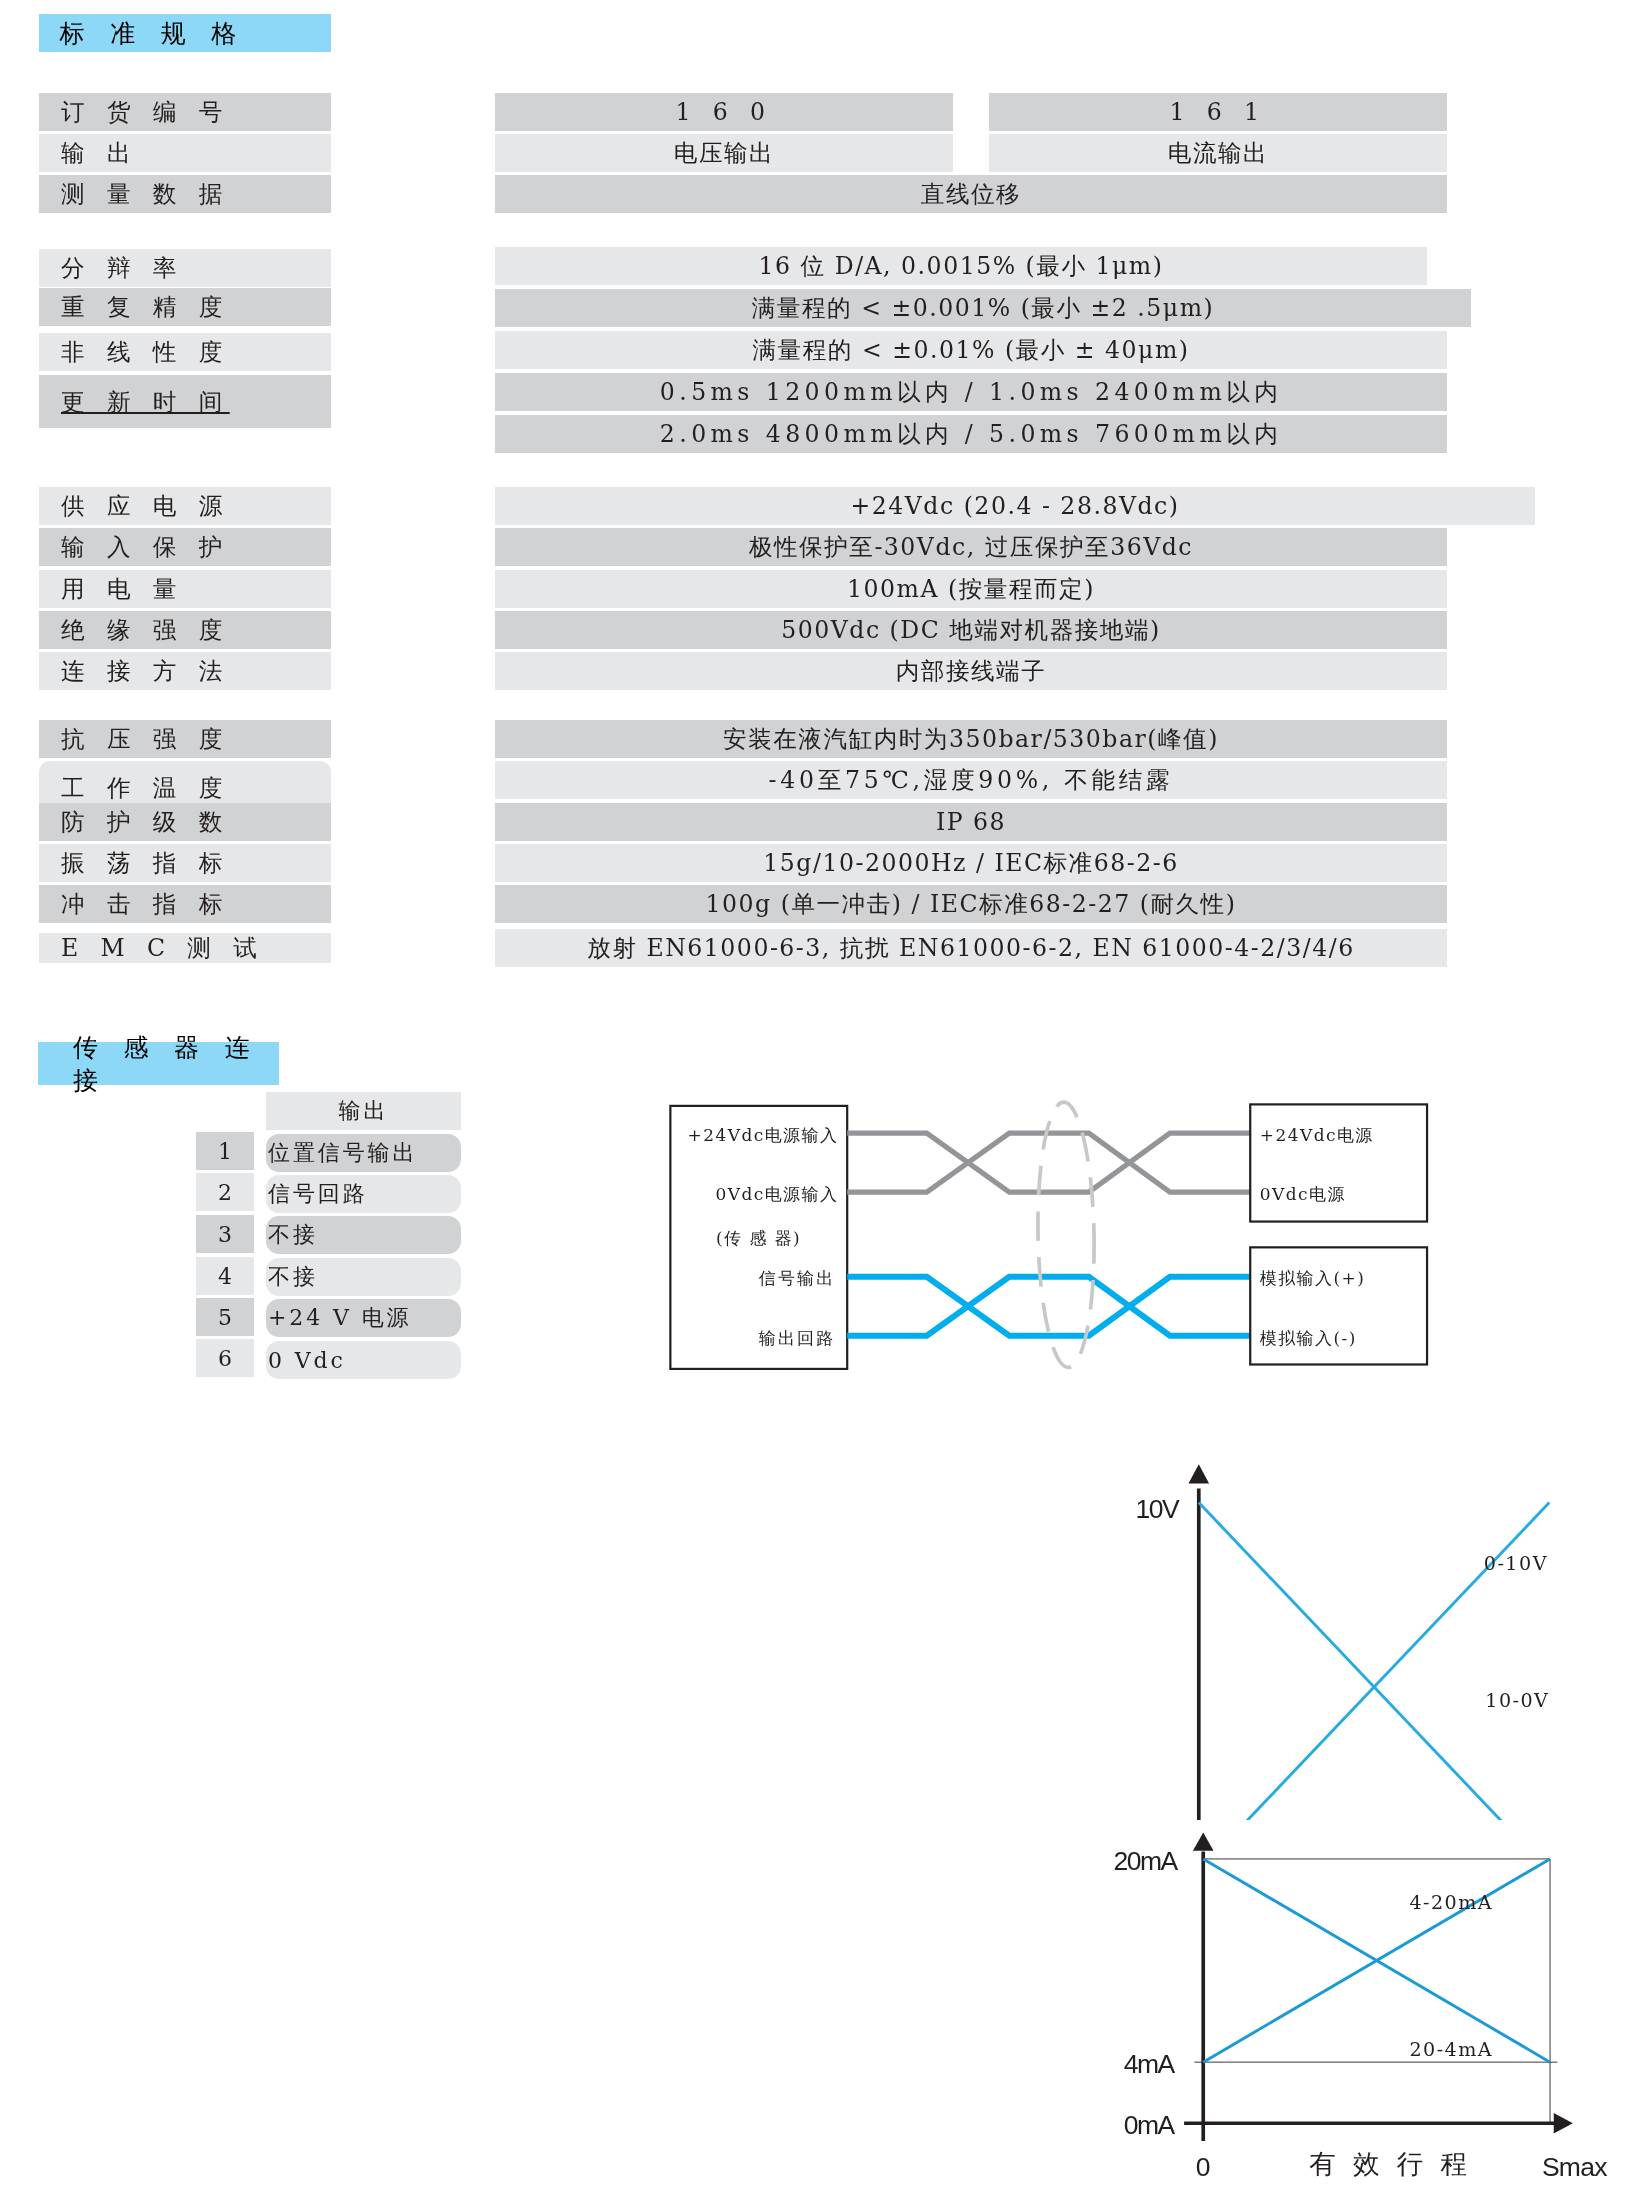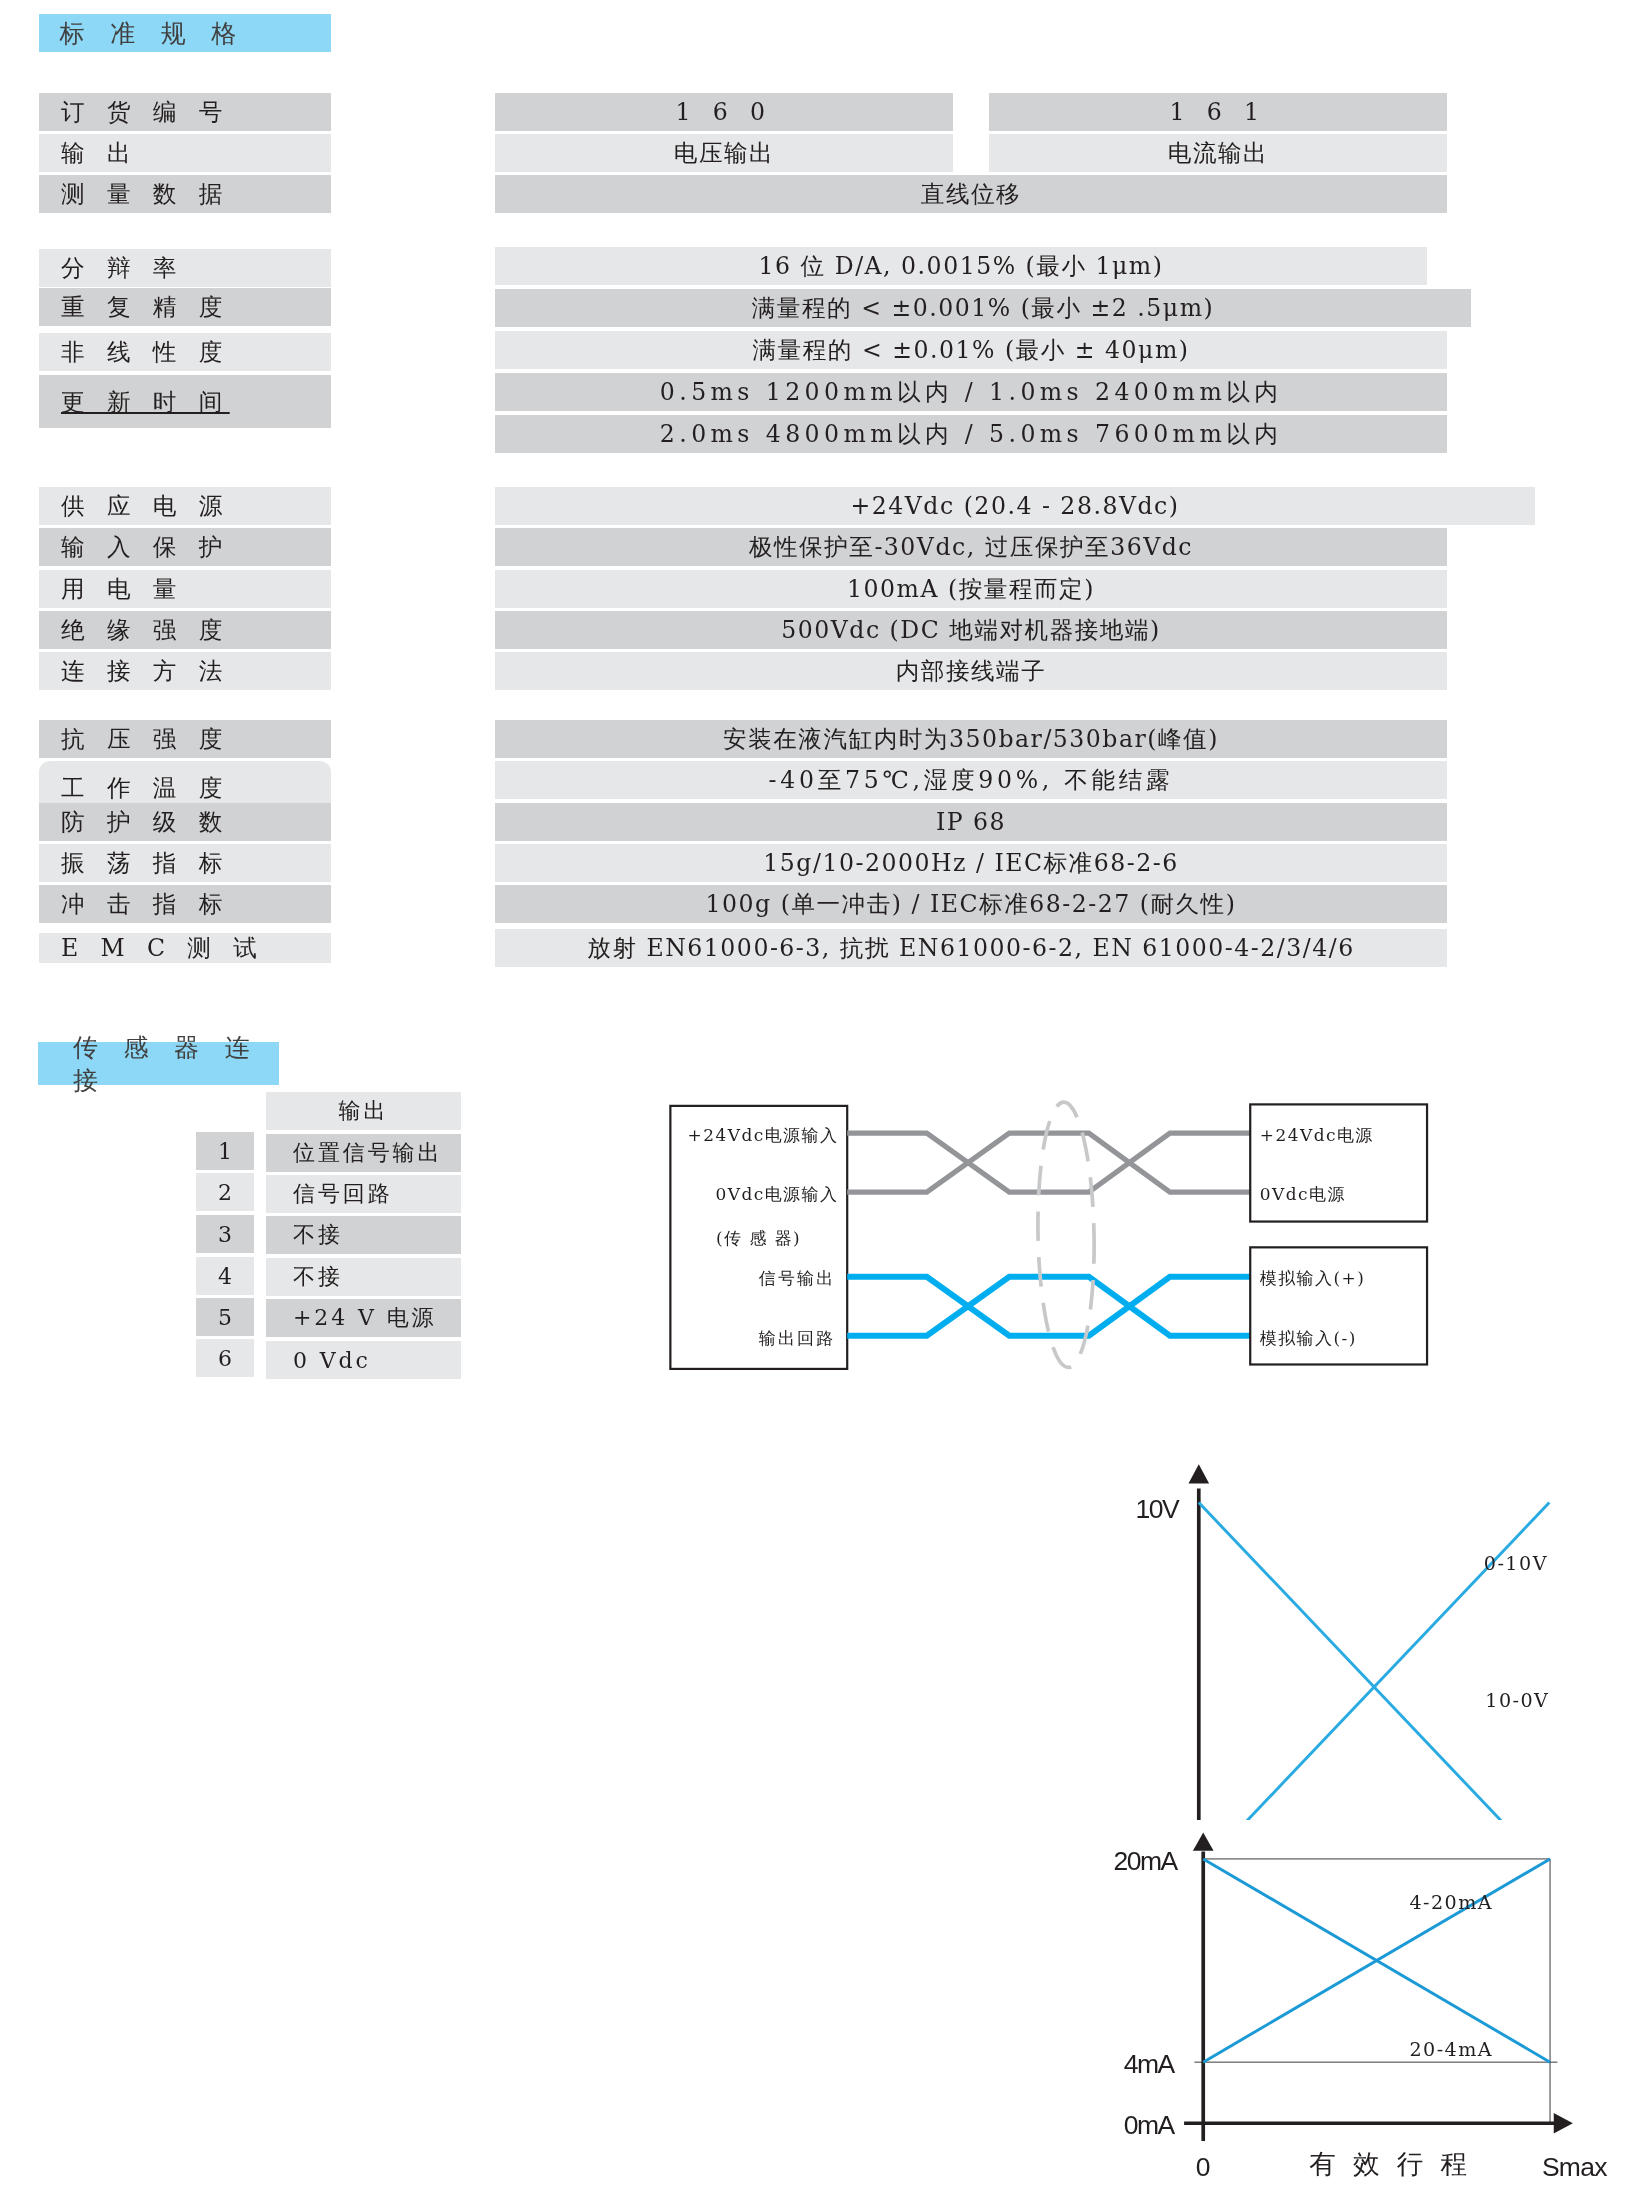--- a/index.html
+++ b/index.html
@@ -1,27 +1,27 @@
 <!DOCTYPE html>
 <html style="font-size:11.8px"><head>
 <meta charset="utf-8">
 <style>
   html, body { margin:0; padding:0; background:#ffffff; }
   body { width:1648px; height:2205px; position:relative; overflow:hidden;
          font-family:"DejaVu Serif","Liberation Serif",serif; color:#231f20; }
   .abs { position:absolute; box-sizing:border-box; }
   .section-title { background:#8dd8f6; font-size:25px; letter-spacing:8.8px;
-                   display:flex; align-items:center; padding-left:20.6px; color:#404040; }
+                   display:flex; align-items:center; padding-left:20.6px; color:#000000; }
   .cell { display:flex; align-items:center; font-size:23.6px; white-space:nowrap; }
   .cell.label { padding-left:22px; letter-spacing:7.4px; }
   .cell.val { justify-content:center; letter-spacing:1.5px; }
   .dark { background:#d1d2d4; }
   .light { background:#e6e7e8; }
   .pin-num { justify-content:center; font-size:22px; }
-  .pin-fn { padding-left:27px; font-size:22px; letter-spacing:2.9px; }
+  .pin-fn { padding-left:2px; font-size:22px; letter-spacing:2.9px;border-radius:13px; }
   svg text { font-family:"DejaVu Serif","Liberation Serif",serif; fill:#231f20; }
   svg .sans { font-family:"Liberation Sans","DejaVu Sans",sans-serif; }
 </style>
 </head>
 <body>
 
 <div class="abs section-title" style="left:39px;top:14px;width:292px;height:38px;">标 准 规 格</div>
 
 <div class="abs cell label dark" style="left:39px;top:93px;width:292px;height:38px;">订 货 编 号</div>
 <div class="abs cell val dark" style="left:495px;top:93px;width:458px;height:38px;letter-spacing:7.4px;">1 6 0</div>

